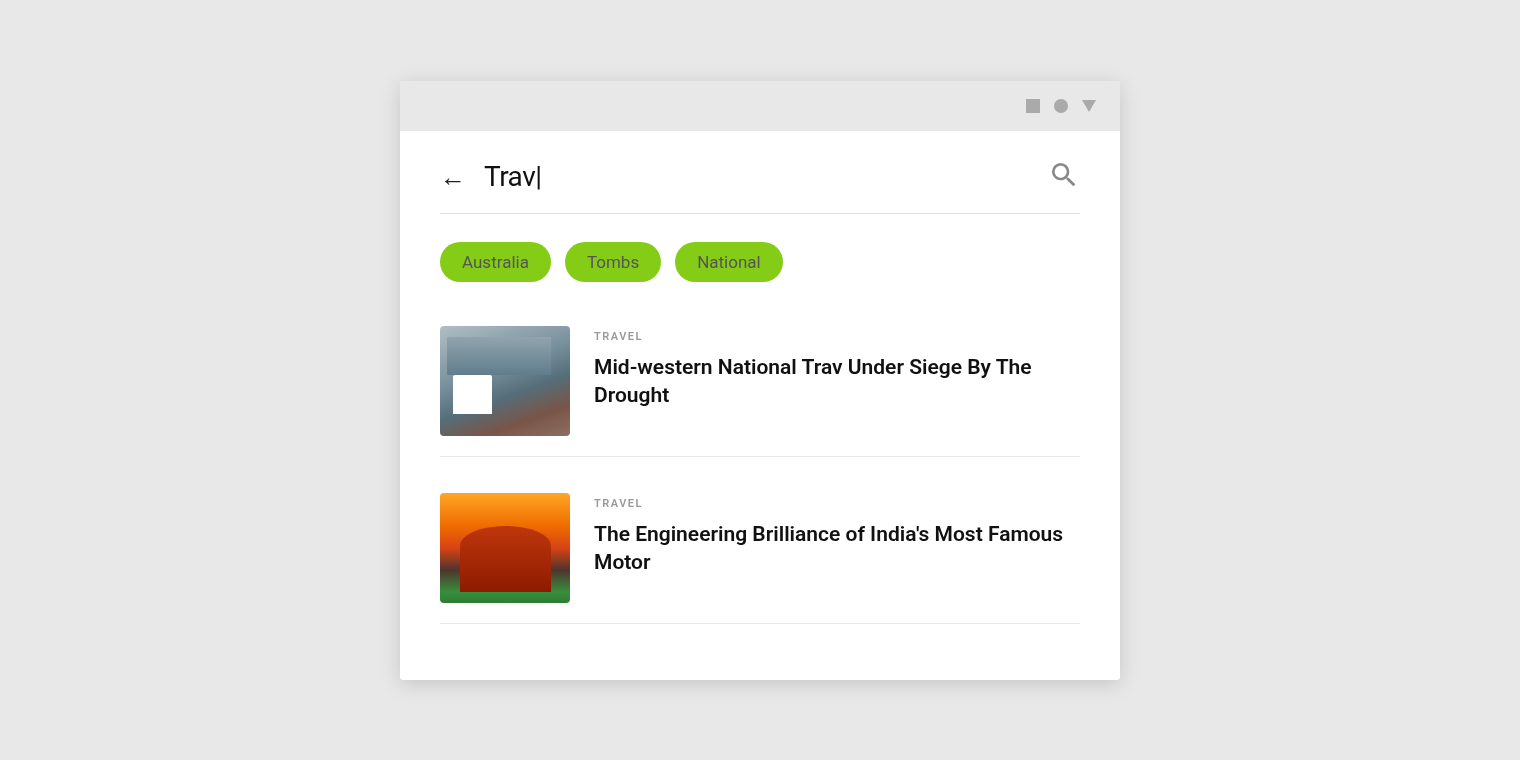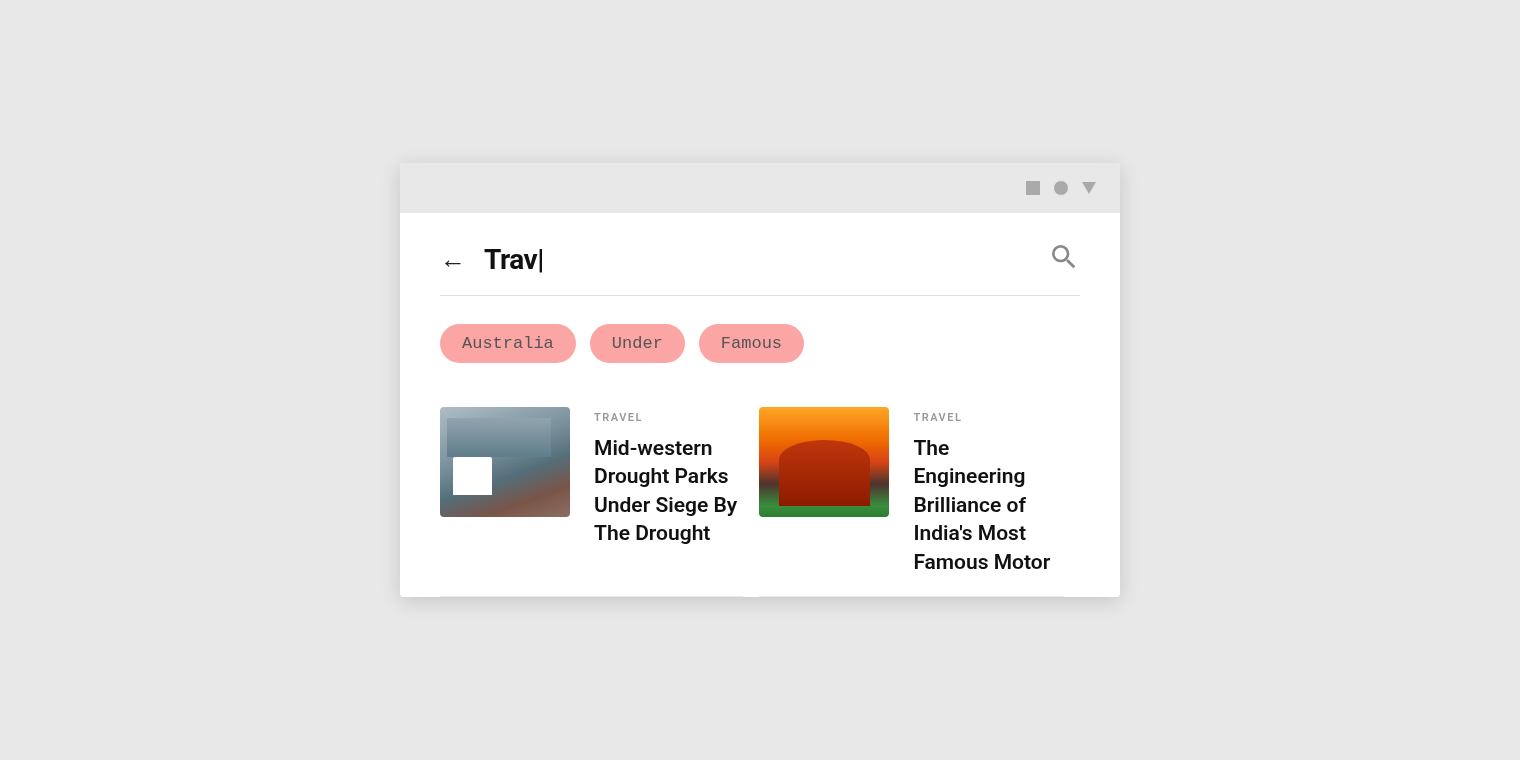--- a/index.html
+++ b/index.html
@@ -68,21 +68,21 @@
       font-size: 26px;
       color: #222;
       cursor: pointer;
       line-height: 1;
       flex-shrink: 0;
     }
 
     .search-input-text {
       flex: 1;
       font-size: 28px;
-      font-weight: 700;
+      font-weight: 400;
       color: #111;
       letter-spacing: -0.5px;
     }
 
     .search-icon-btn {
       cursor: pointer;
       flex-shrink: 0;
     }
 
     .search-icon-btn svg {
@@ -92,33 +92,32 @@
     }
 
     .tags-row {
       display: flex;
       gap: 14px;
       padding: 28px 0 24px 0;
       flex-wrap: wrap;
     }
 
     .tag {
-      background: #fca5a5;
+      background: #84cc16;
       border-radius: 50px;
       padding: 10px 22px;
       font-size: 17px;
       color: #555;
       cursor: pointer;
       white-space: nowrap;
-      font-family: Liberation Mono, monospace;
     }
 
     .articles {
       display: flex;
-      flex-direction: row;
+      flex-direction: column;
       gap: 16px;
     }
 
     .article-item {
       display: flex;
       align-items: flex-start;
       gap: 24px;
       padding: 20px 0;
       border-bottom: 1px solid #e8e8e8;
     }
@@ -219,31 +218,31 @@
       <div class="search-input-text">Trav|</div>
       <div class="search-icon-btn">
         <svg viewBox="0 0 24 24" xmlns="http://www.w3.org/2000/svg">
           <path d="M15.5 14h-.79l-.28-.27A6.471 6.471 0 0 0 16 9.5 6.5 6.5 0 1 0 9.5 16c1.61 0 3.09-.59 4.23-1.57l.27.28v.79l5 4.99L20.49 19l-4.99-5zm-6 0C7.01 14 5 11.99 5 9.5S7.01 5 9.5 5 14 7.01 14 9.5 11.99 14 9.5 14z"></path>
         </svg>
       </div>
     </div>
 
     <div class="tags-row">
       <div class="tag">Australia</div>
-      <div class="tag">Under</div>
-      <div class="tag">Famous</div>
+      <div class="tag">Tombs</div>
+      <div class="tag">National</div>
     </div>
 
     <div class="articles">
 
       <div class="article-item">
         <div class="article-thumbnail landscape"></div>
         <div class="article-meta">
           <div class="article-category">TRAVEL</div>
-          <div class="article-title">Mid-western Drought Parks Under Siege By The Drought</div>
+          <div class="article-title">Mid-western National Trav Under Siege By The Drought</div>
         </div>
       </div>
 
       <div class="article-item">
         <div class="article-thumbnail india"></div>
         <div class="article-meta">
           <div class="article-category">TRAVEL</div>
           <div class="article-title">The Engineering Brilliance of India's Most Famous Motor</div>
         </div>
       </div>

